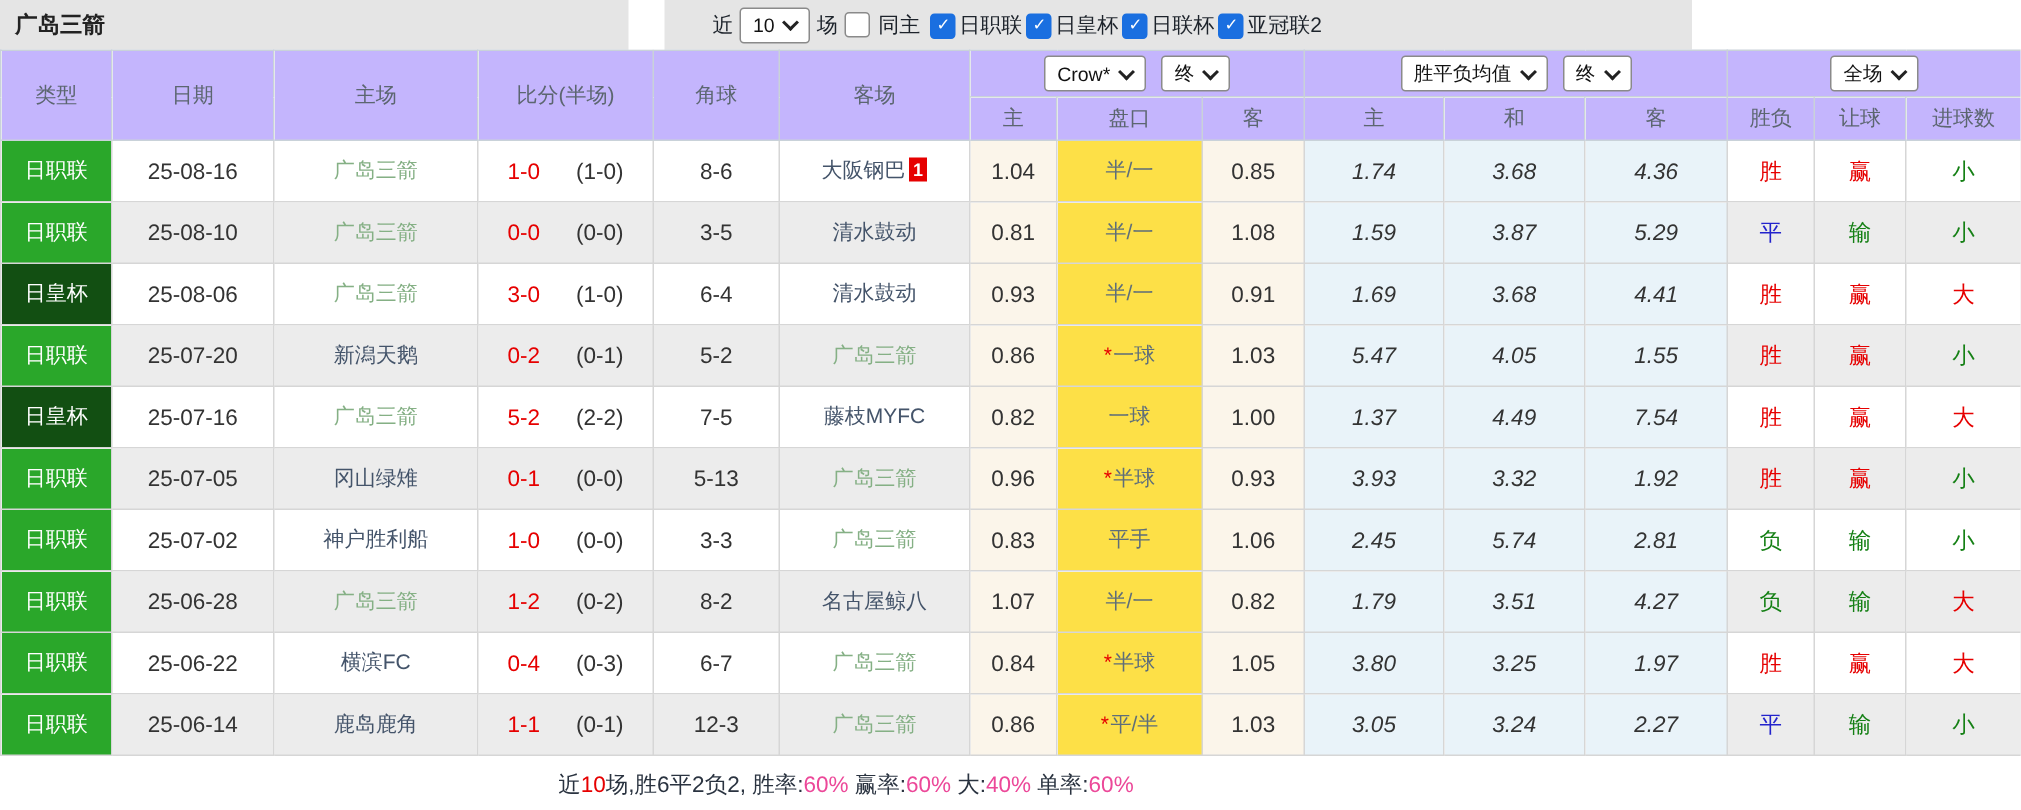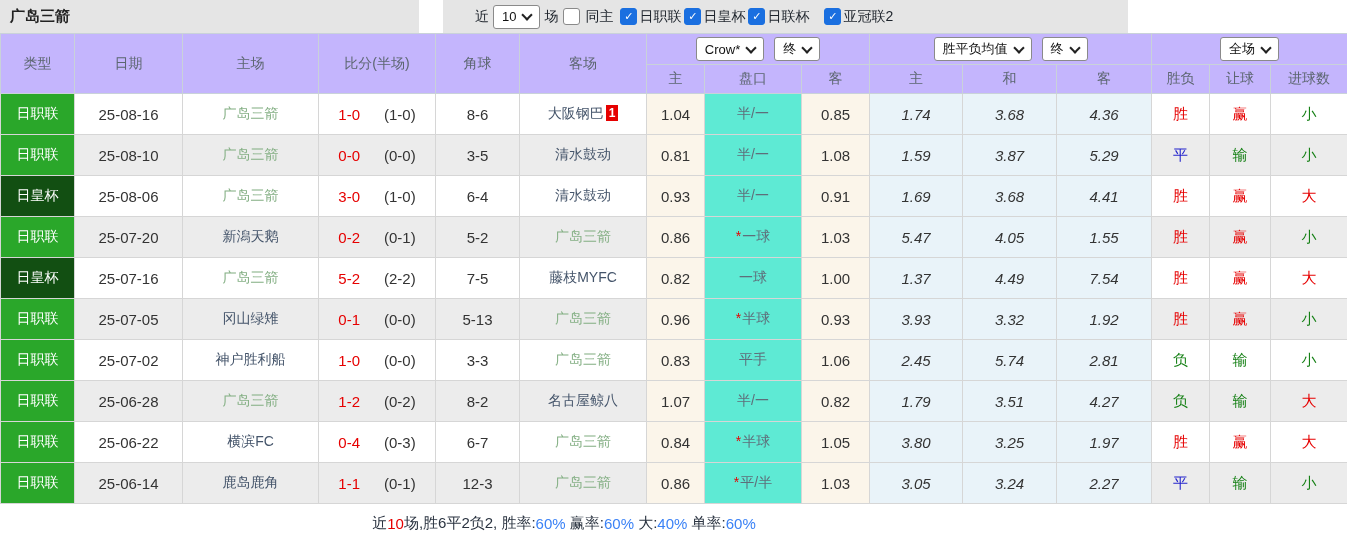--- a/index.html
+++ b/index.html
@@ -49,35 +49,35 @@
 
   td.c-team{font-size:14px;color:#44546a;}
   td.c-team .hl, td.c-team.hl{color:#85b085;}
   .badge{display:inline-block;background:#e60000;color:#fff;font-weight:bold;
     font-size:12px;line-height:16px;padding:0 3px;margin-left:2px;vertical-align:1px;}
 
   td.c-score .ft{color:#e60000;}
   td.c-score .ht{color:#333;padding-left:24px;}
 
   td.c-asian{background:#fbf5ea;}
-  td.c-line{background:#5eead4;color:#5e6e7a;font-size:14px;}
+  td.c-line{background:#fde047;color:#5e6e7a;font-size:14px;}
   td.c-line .star{color:#e60000;margin-right:1px;}
   td.c-euro{background:#e9f3f9;font-style:italic;}
 
   td.c-res{font-size:15px;}
   .red{color:#e60000;}
   .blue{color:#2323cc;}
   .green{color:#158015;}
 
   
   .summary{height:38px;display:flex;align-items:center;justify-content:center;
     font-size:15px;color:#2a3340;background:#fff;white-space:pre;}
   .summary .dark{color:#2a3340;}
   .summary .red{color:#e60000;}
-  .summary .blue{color:#3b82f6;}
+  .summary .blue{color:#ec4899;}
 </style>
 </head>
 <body>
 
 <div class="app">
 
   <div class="titlebar">
     <div class="title">广岛三箭</div>
     <div class="tb-gap"></div>
     <div class="controls">
@@ -96,21 +96,21 @@
             <span class="lbl" style="margin:0 0 0 1px;">日职联</span>
           </span><span class="filter-item">
             <span class="cb checked">
               <span class="tick">✓</span>
             </span>
             <span class="lbl" style="margin:0 0 0 1px;">日皇杯</span>
           </span><span class="filter-item">
             <span class="cb checked">
               <span class="tick">✓</span>
             </span>
-            <span class="lbl" style="margin:0 12px 0 1px;">日联杯</span>
+            <span class="lbl" style="margin:0 0 0 1px;">日联杯</span>
           </span><span class="filter-item">
             <span class="cb checked">
               <span class="tick">✓</span>
             </span>
             <span class="lbl" style="margin:0 0 0 1px;">亚冠联2</span>
           </span></span>
     </div>
   </div>
 
   <table>

